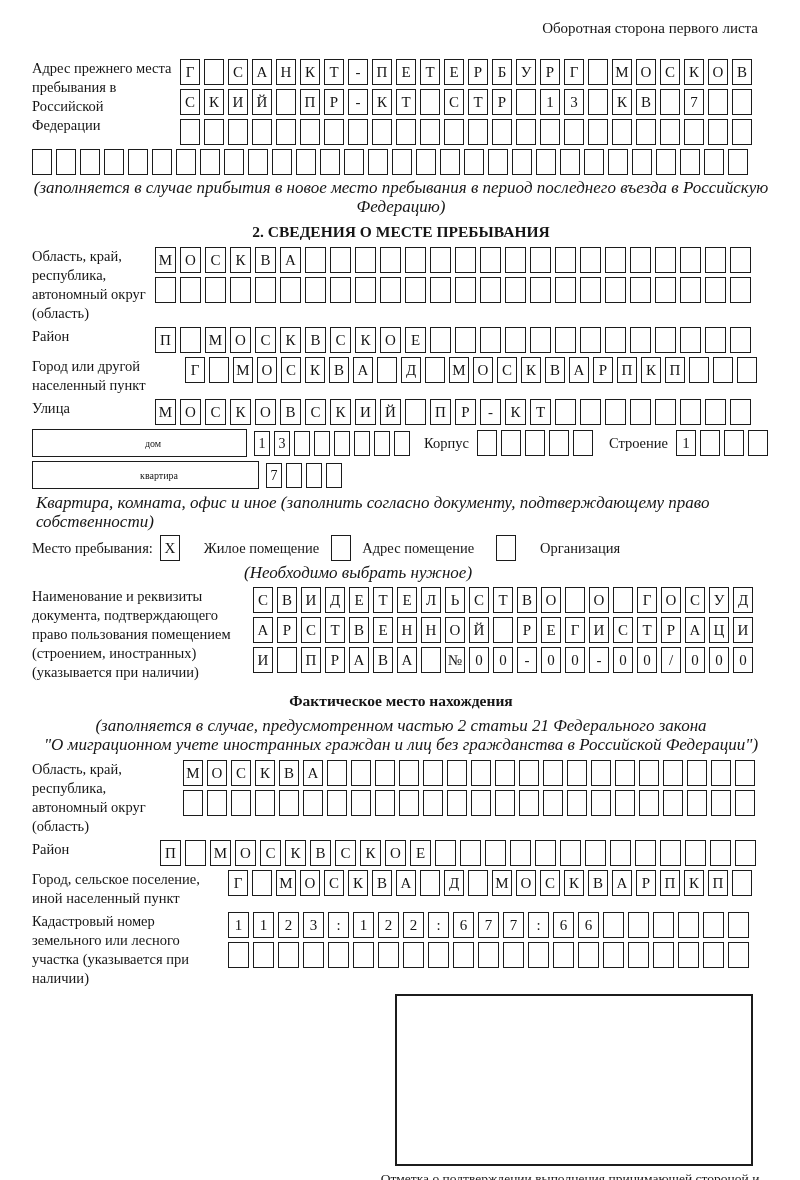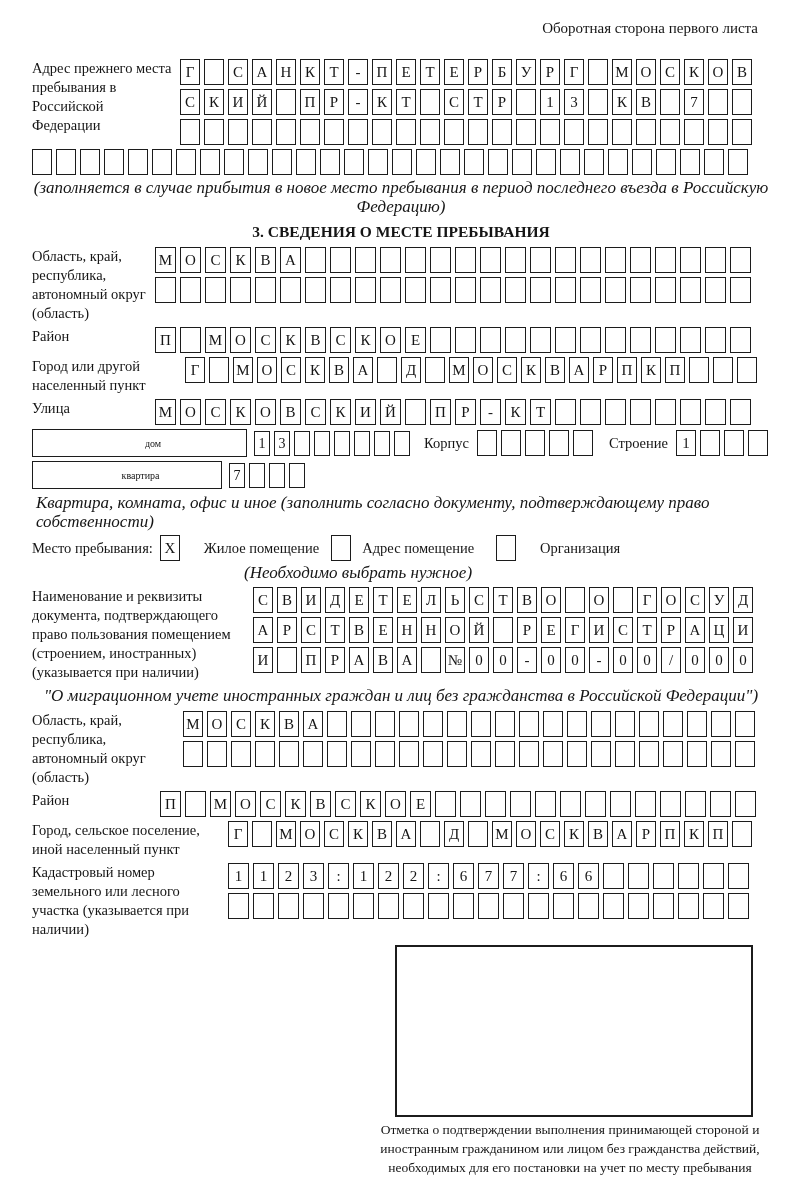--- a/index.html
+++ b/index.html
@@ -164,21 +164,21 @@
       <span class="cell"></span>
       <span class="cell"></span>
       <span class="cell"></span>
       <span class="cell"></span>
       <span class="cell"></span>
       <span class="cell"></span>
       <span class="cell"></span>
     </div>
   <div class="note center" style="margin-top:3px">(заполняется в случае прибытия в новое место пребывания в период последнего въезда в Российскую Федерацию)</div>
 
-  <div class="title">3. СВЕДЕНИЯ О МЕСТЕ ПРЕБЫВАНИЯ</div>
+  <div class="title">2. СВЕДЕНИЯ О МЕСТЕ ПРЕБЫВАНИЯ</div>
 
   <div class="frow">
     <div class="lbl" style="width:123px">Область, край, республика, автономный округ (область)</div>
     <div class="cellrows">
       <div class="cells w21">
           <span class="cell">М</span>
           <span class="cell">О</span>
           <span class="cell">С</span>
           <span class="cell">К</span>
           <span class="cell">В</span>
@@ -344,21 +344,21 @@
     <div class="inlbl" style="margin:0 8px 0 16px">Строение</div>
     <div class="cells" style="margin-top:1px">
         <span class="cell">1</span>
         <span class="cell"></span>
         <span class="cell"></span>
         <span class="cell"></span>
       </div>
   </div>
 
   <div class="frow">
-    <div class="bigbox" style="width:190px">квартира</div>
+    <div class="bigbox" style="width:227px">квартира</div>
     <div class="cells w16" style="margin-left:7px;margin-top:2px">
         <span class="cell">7</span>
         <span class="cell"></span>
         <span class="cell"></span>
         <span class="cell"></span>
       </div>
   </div>
   <div class="note" style="margin:1px 0 4px 4px">Квартира, комната, офис и иное (заполнить согласно документу, подтверждающему право собственности)</div>
 
   <div class="mesto">
@@ -440,20 +440,22 @@
           <span class="cell">0</span>
           <span class="cell">0</span>
           <span class="cell">/</span>
           <span class="cell">0</span>
           <span class="cell">0</span>
           <span class="cell">0</span>
         </div>
     </div>
   </div>
 
+  <div class="title" style="margin-top:10px">Фактическое место нахождения</div>
+  <div class="note center">(заполняется в случае, предусмотренном частью 2 статьи 21 Федерального закона</div>
   <div class="note center" style="margin-bottom:6px">"О миграционном учете иностранных граждан и лиц без гражданства в Российской Федерации")</div>
 
   <div class="frow">
     <div class="lbl" style="width:151px">Область, край, республика, автономный округ (область)</div>
     <div class="cellrows">
       <div class="cells">
           <span class="cell">М</span>
           <span class="cell">О</span>
           <span class="cell">С</span>
           <span class="cell">К</span>

